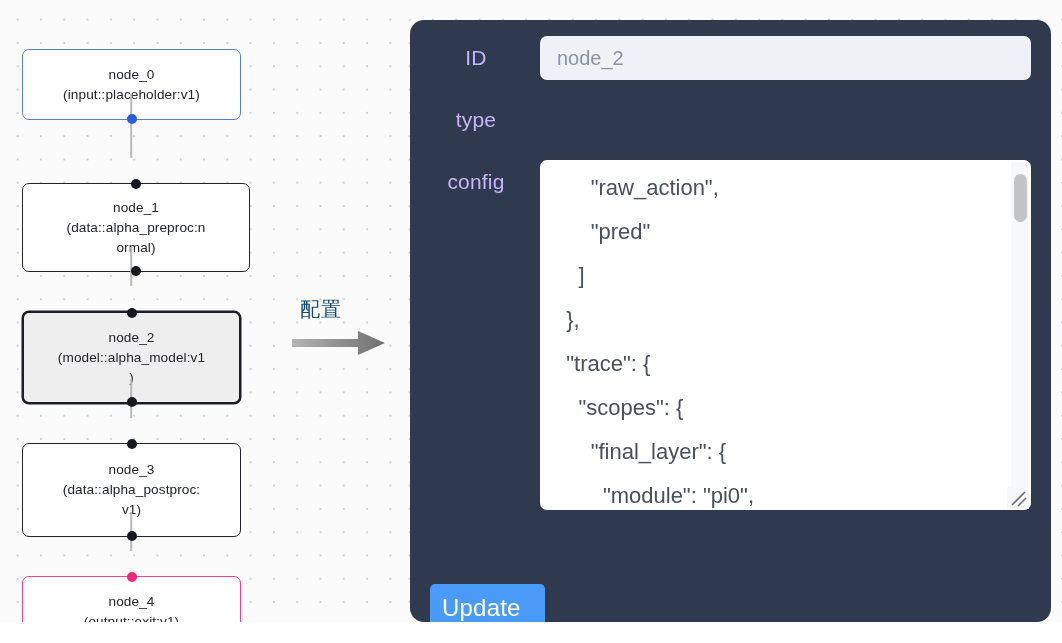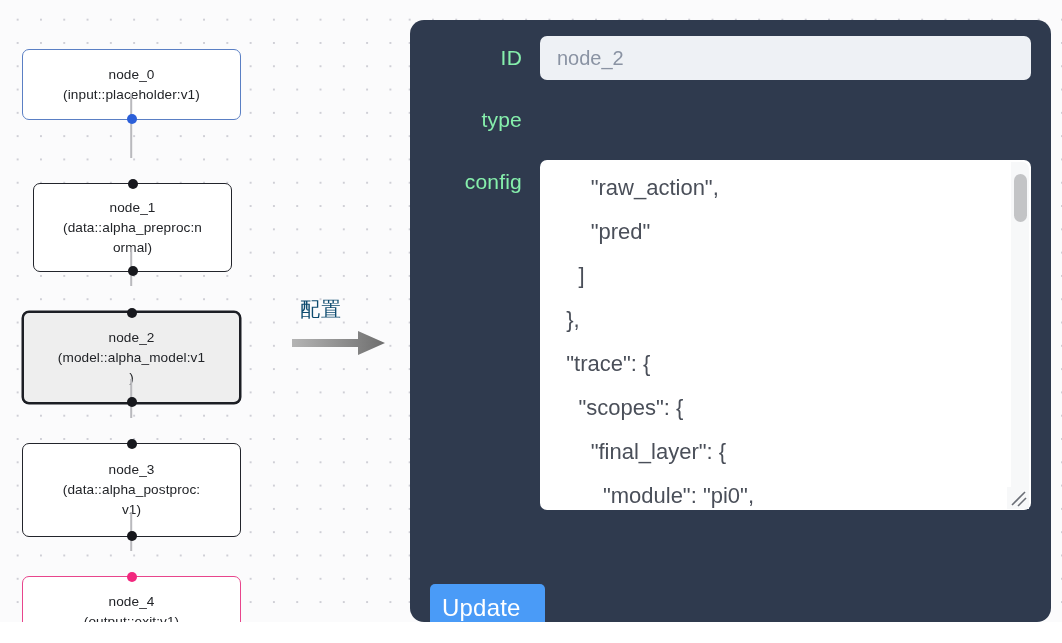--- a/index.html
+++ b/index.html
@@ -133,24 +133,24 @@
     padding: 16px 20px 0 20px;
   }
   .field-row {
     display: flex;
     align-items: flex-start;
     margin-bottom: 18px;
   }
   .field-label {
     width: 110px;
     flex: 0 0 110px;
-    text-align: right;
+    text-align: center;
     padding-right: 18px;
     box-sizing: border-box;
-    color: #86efac;
+    color: #c4b5fd;
     font-size: 21px;
     line-height: 44px;
     font-family: "Liberation Sans", sans-serif;
     letter-spacing: 0.2px;
   }
   .field-input {
     flex: 1 1 auto;
     height: 44px;
     box-sizing: border-box;
     background: #eef1f5;
@@ -249,21 +249,21 @@
   <div class="edge" style="top:247px;height:39px;"></div>
   <div class="edge" style="top:379px;height:39px;"></div>
   <div class="edge" style="top:512px;height:39px;"></div>
 
   <div class="node is-input" style="left:22px;top:24px;width:219px;height:71px;">
     <span class="nline">node_0</span>
     <span class="nline">(input::placeholder:v1)</span>
     <span class="port bottom blue"></span>
   </div>
 
-  <div class="node" style="left:33px;top:158px;width:199px;height:89px;">
+  <div class="node" style="left:22px;top:158px;width:228px;height:89px;">
     <span class="nline">node_1</span>
     <span class="nline">(data::alpha_preproc:n</span>
     <span class="nline">ormal)</span>
     <span class="port top"></span>
     <span class="port bottom"></span>
   </div>
 
   <div class="node is-selected" style="left:22px;top:286px;width:219px;height:93px;">
     <span class="nline">node_2</span>
     <span class="nline">(model::alpha_model:v1</span>

